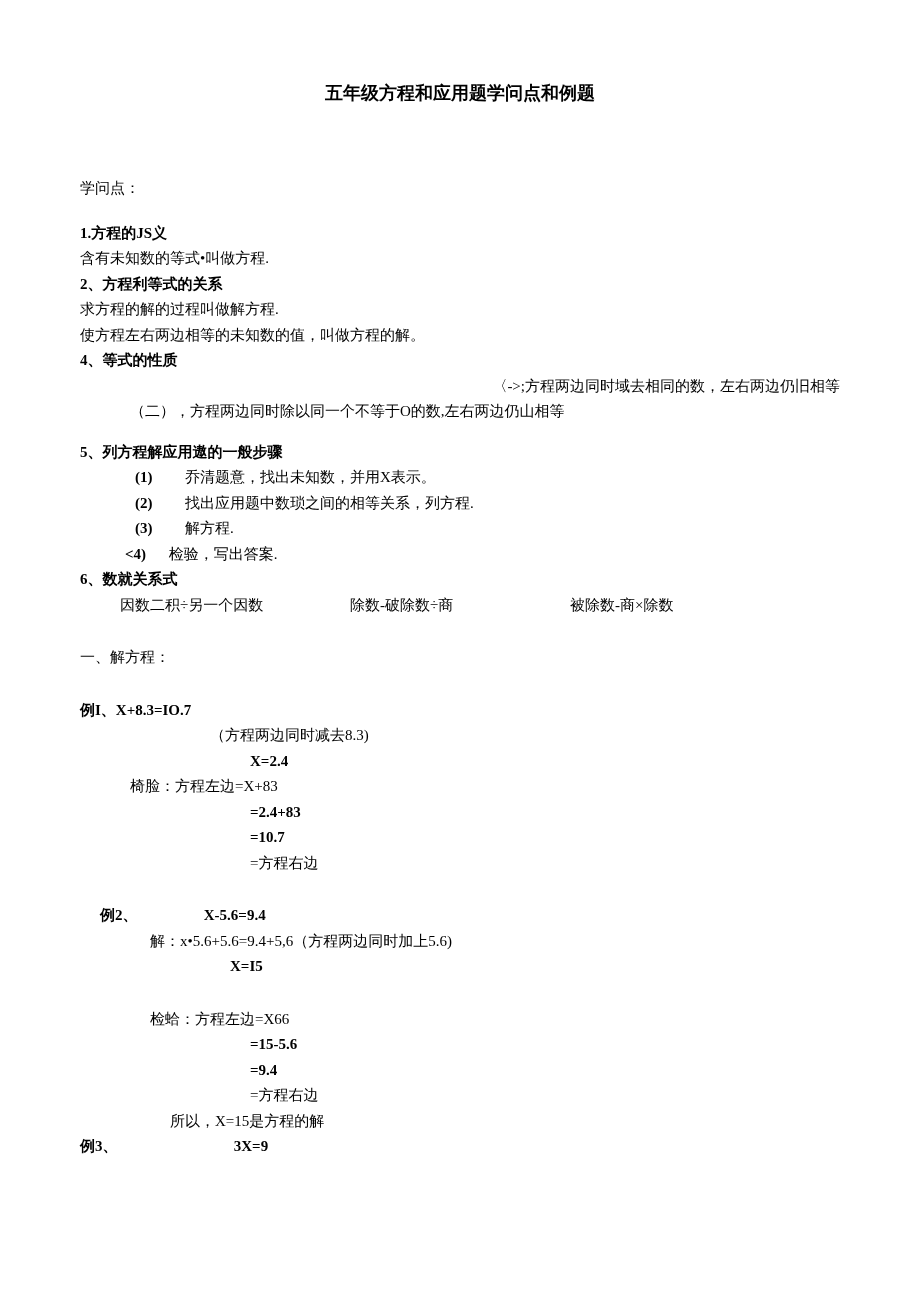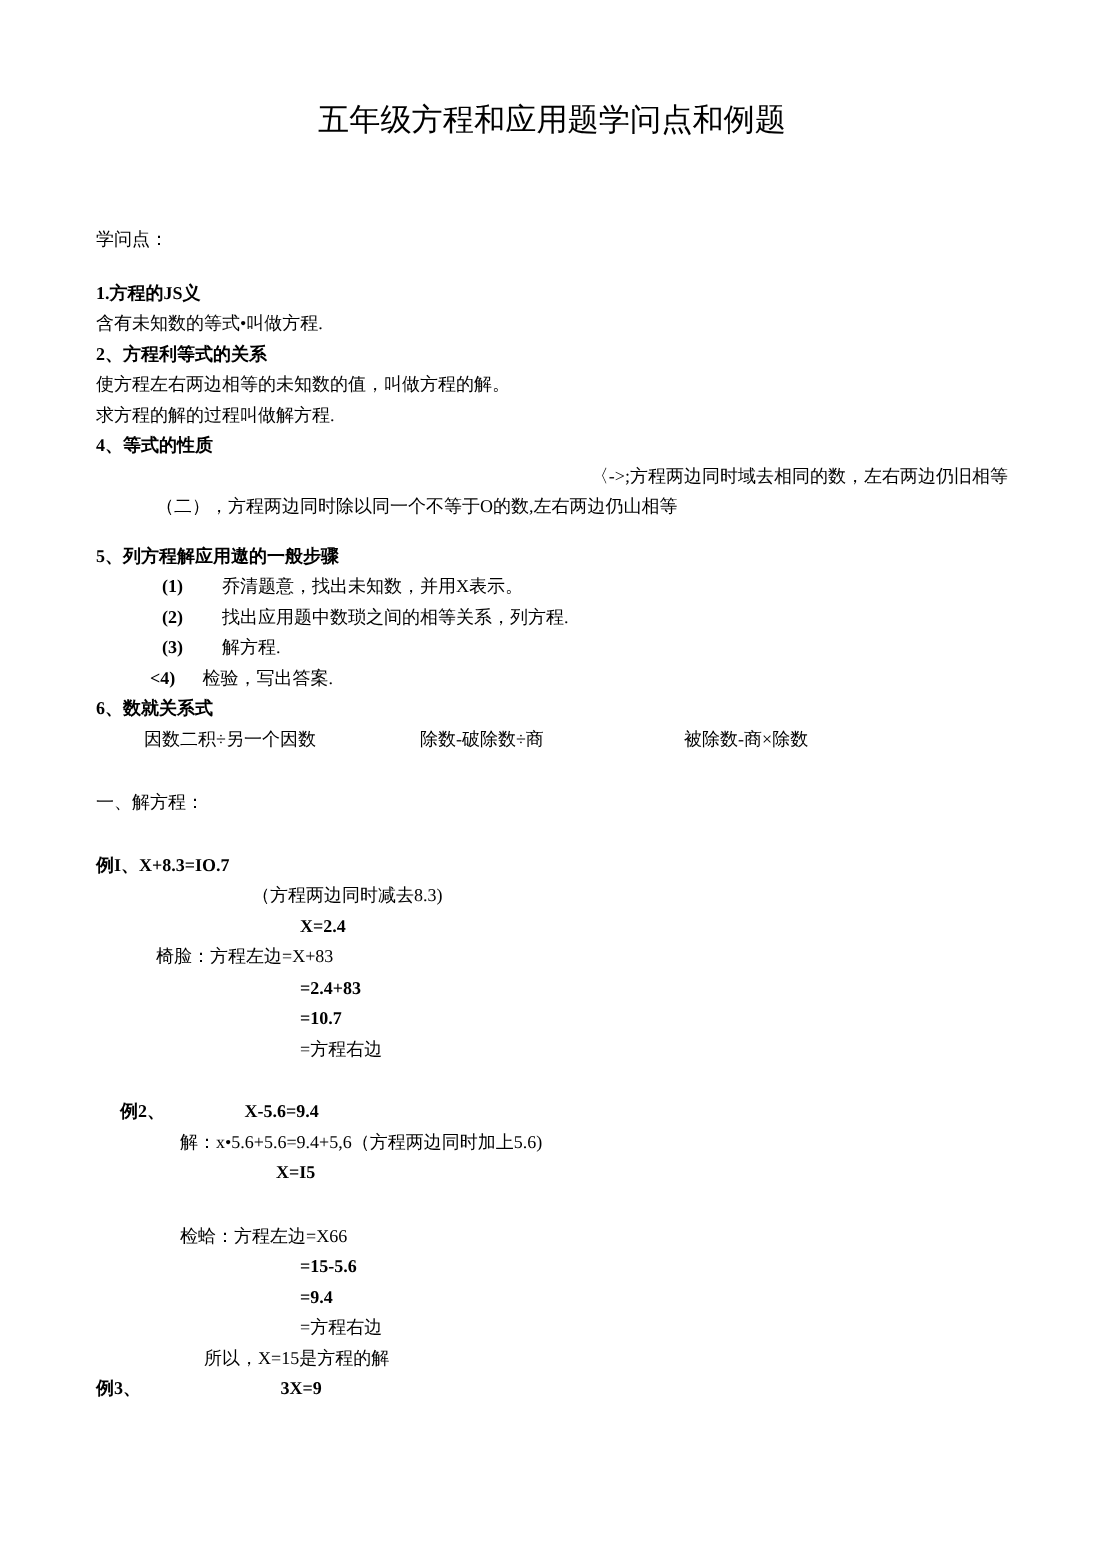--- a/index.html
+++ b/index.html
@@ -13,22 +13,22 @@
   }
   .page {
     width: 920px;
     min-height: 1301px;
     box-sizing: border-box;
     padding: 80px 80px 40px 80px;
   }
   .title {
     text-align: center;
     font-family: "SimHei", "黑体", sans-serif;
-    font-size: 26px;
-    font-weight: normal;
+    font-size: 18px;
+    font-weight: bold;
     margin-bottom: 70px;
   }
   .sect-head {
     margin: 0 0 22px 0;
   }
   .indent-1 { margin-left: 40px; }
   .indent-2 { margin-left: 70px; }
   .b { font-weight: bold; }
   .line { margin: 3px 0; }
   .gap-med { margin-top: 18px; }
@@ -48,22 +48,22 @@
 
   <div class="title">五年级方程和应用题学问点和例题</div>
 
   <div class="sect-head">学问点：</div>
 
   <div class="indent-1 line"><span class="b">1.方程的JS义</span></div>
   <div class="indent-2 line">含有未知数的等式•叫做方程.</div>
 
   <div class="indent-1 line"><span class="b">2、方程利等式的关系</span></div>
 
+  <div class="indent-2 line">求方程的解的过程叫做解方程.</div>
   <div class="indent-2 line">使方程左右两边相等的未知数的值，叫做方程的解。</div>
-  <div class="indent-2 line">求方程的解的过程叫做解方程.</div>
 
   <div class="indent-1 line"><span class="b">4、等式的性质</span></div>
   <div class="line" style="margin-left:78px;text-align:right;"><span>〈-&gt;;方程两边同时域去相同的数，左右两边仍旧相等</span></div>
   <div class="line" style="margin-left:50px;"><span>（二），方程两边同时除以同一个不等于O的数,左右两边仍山相等</span></div>
 
   <div class="indent-1 line gap-med"><span class="b">5、列方程解应用遨的一般步骤</span></div>
   <div class="num-list-row line">
     <span class="num-list-num">(1)</span>
     <span>乔清题意，找出未知数，并用X表示。</span>
   </div>

